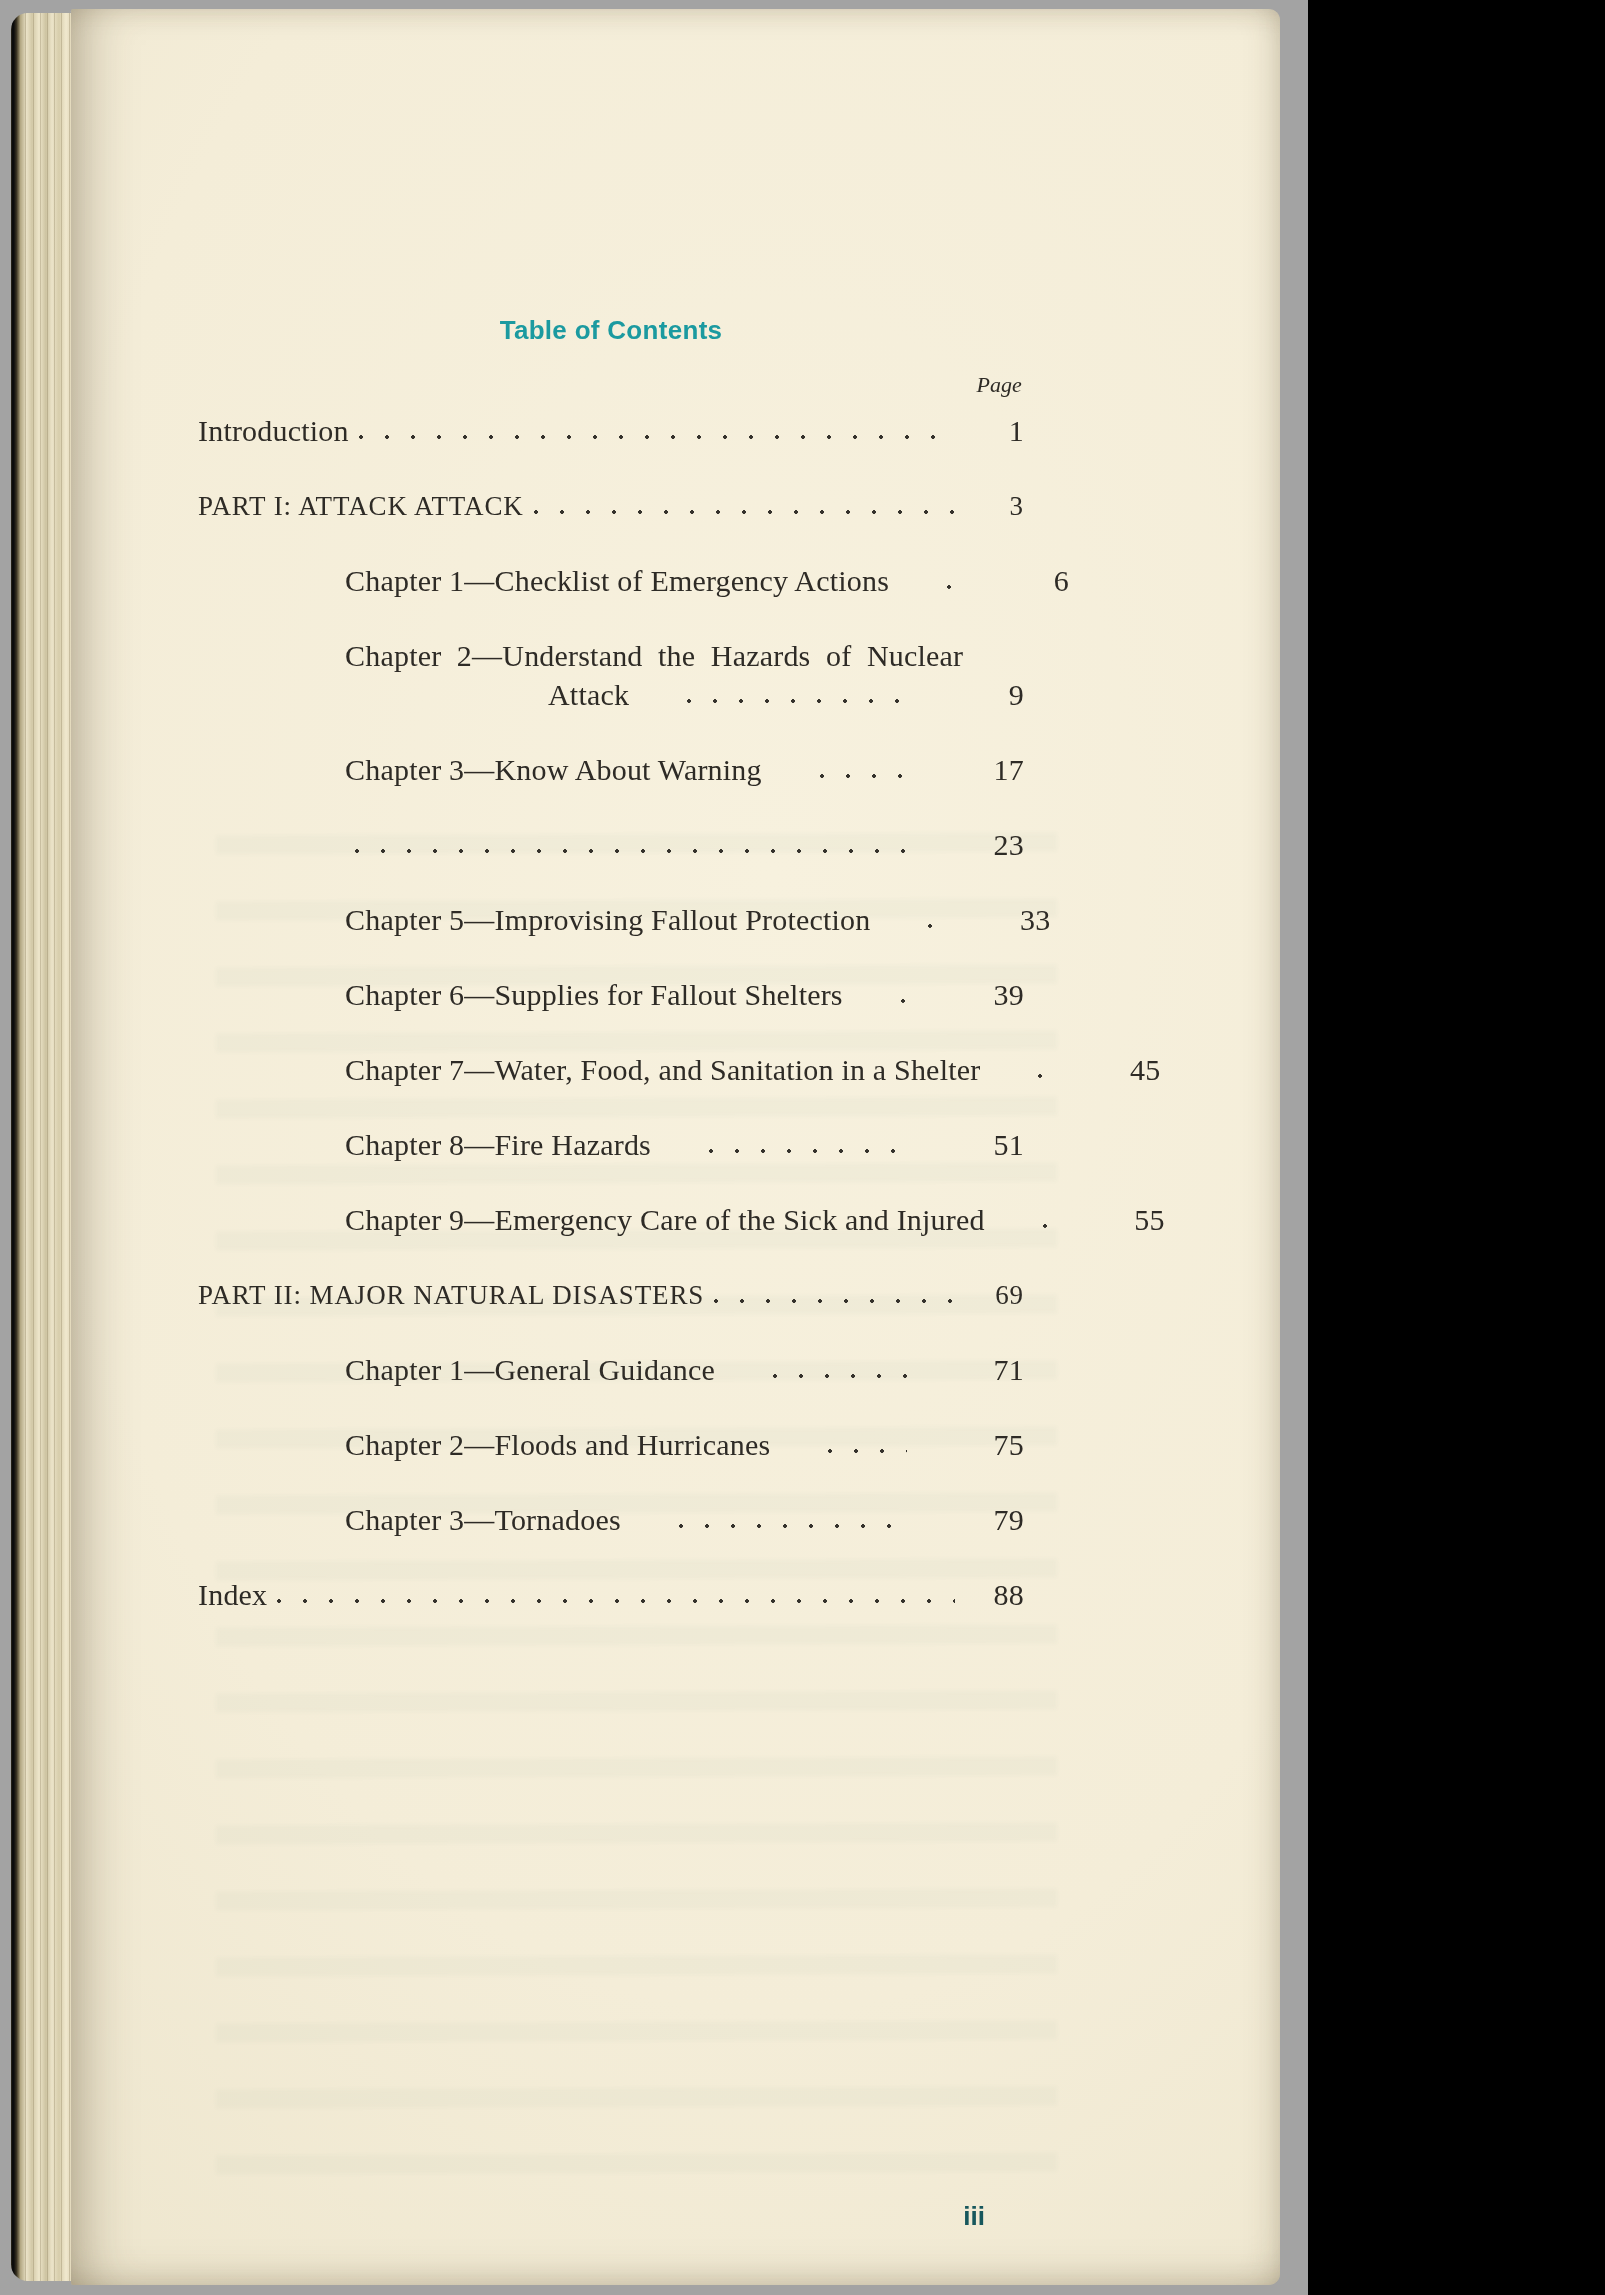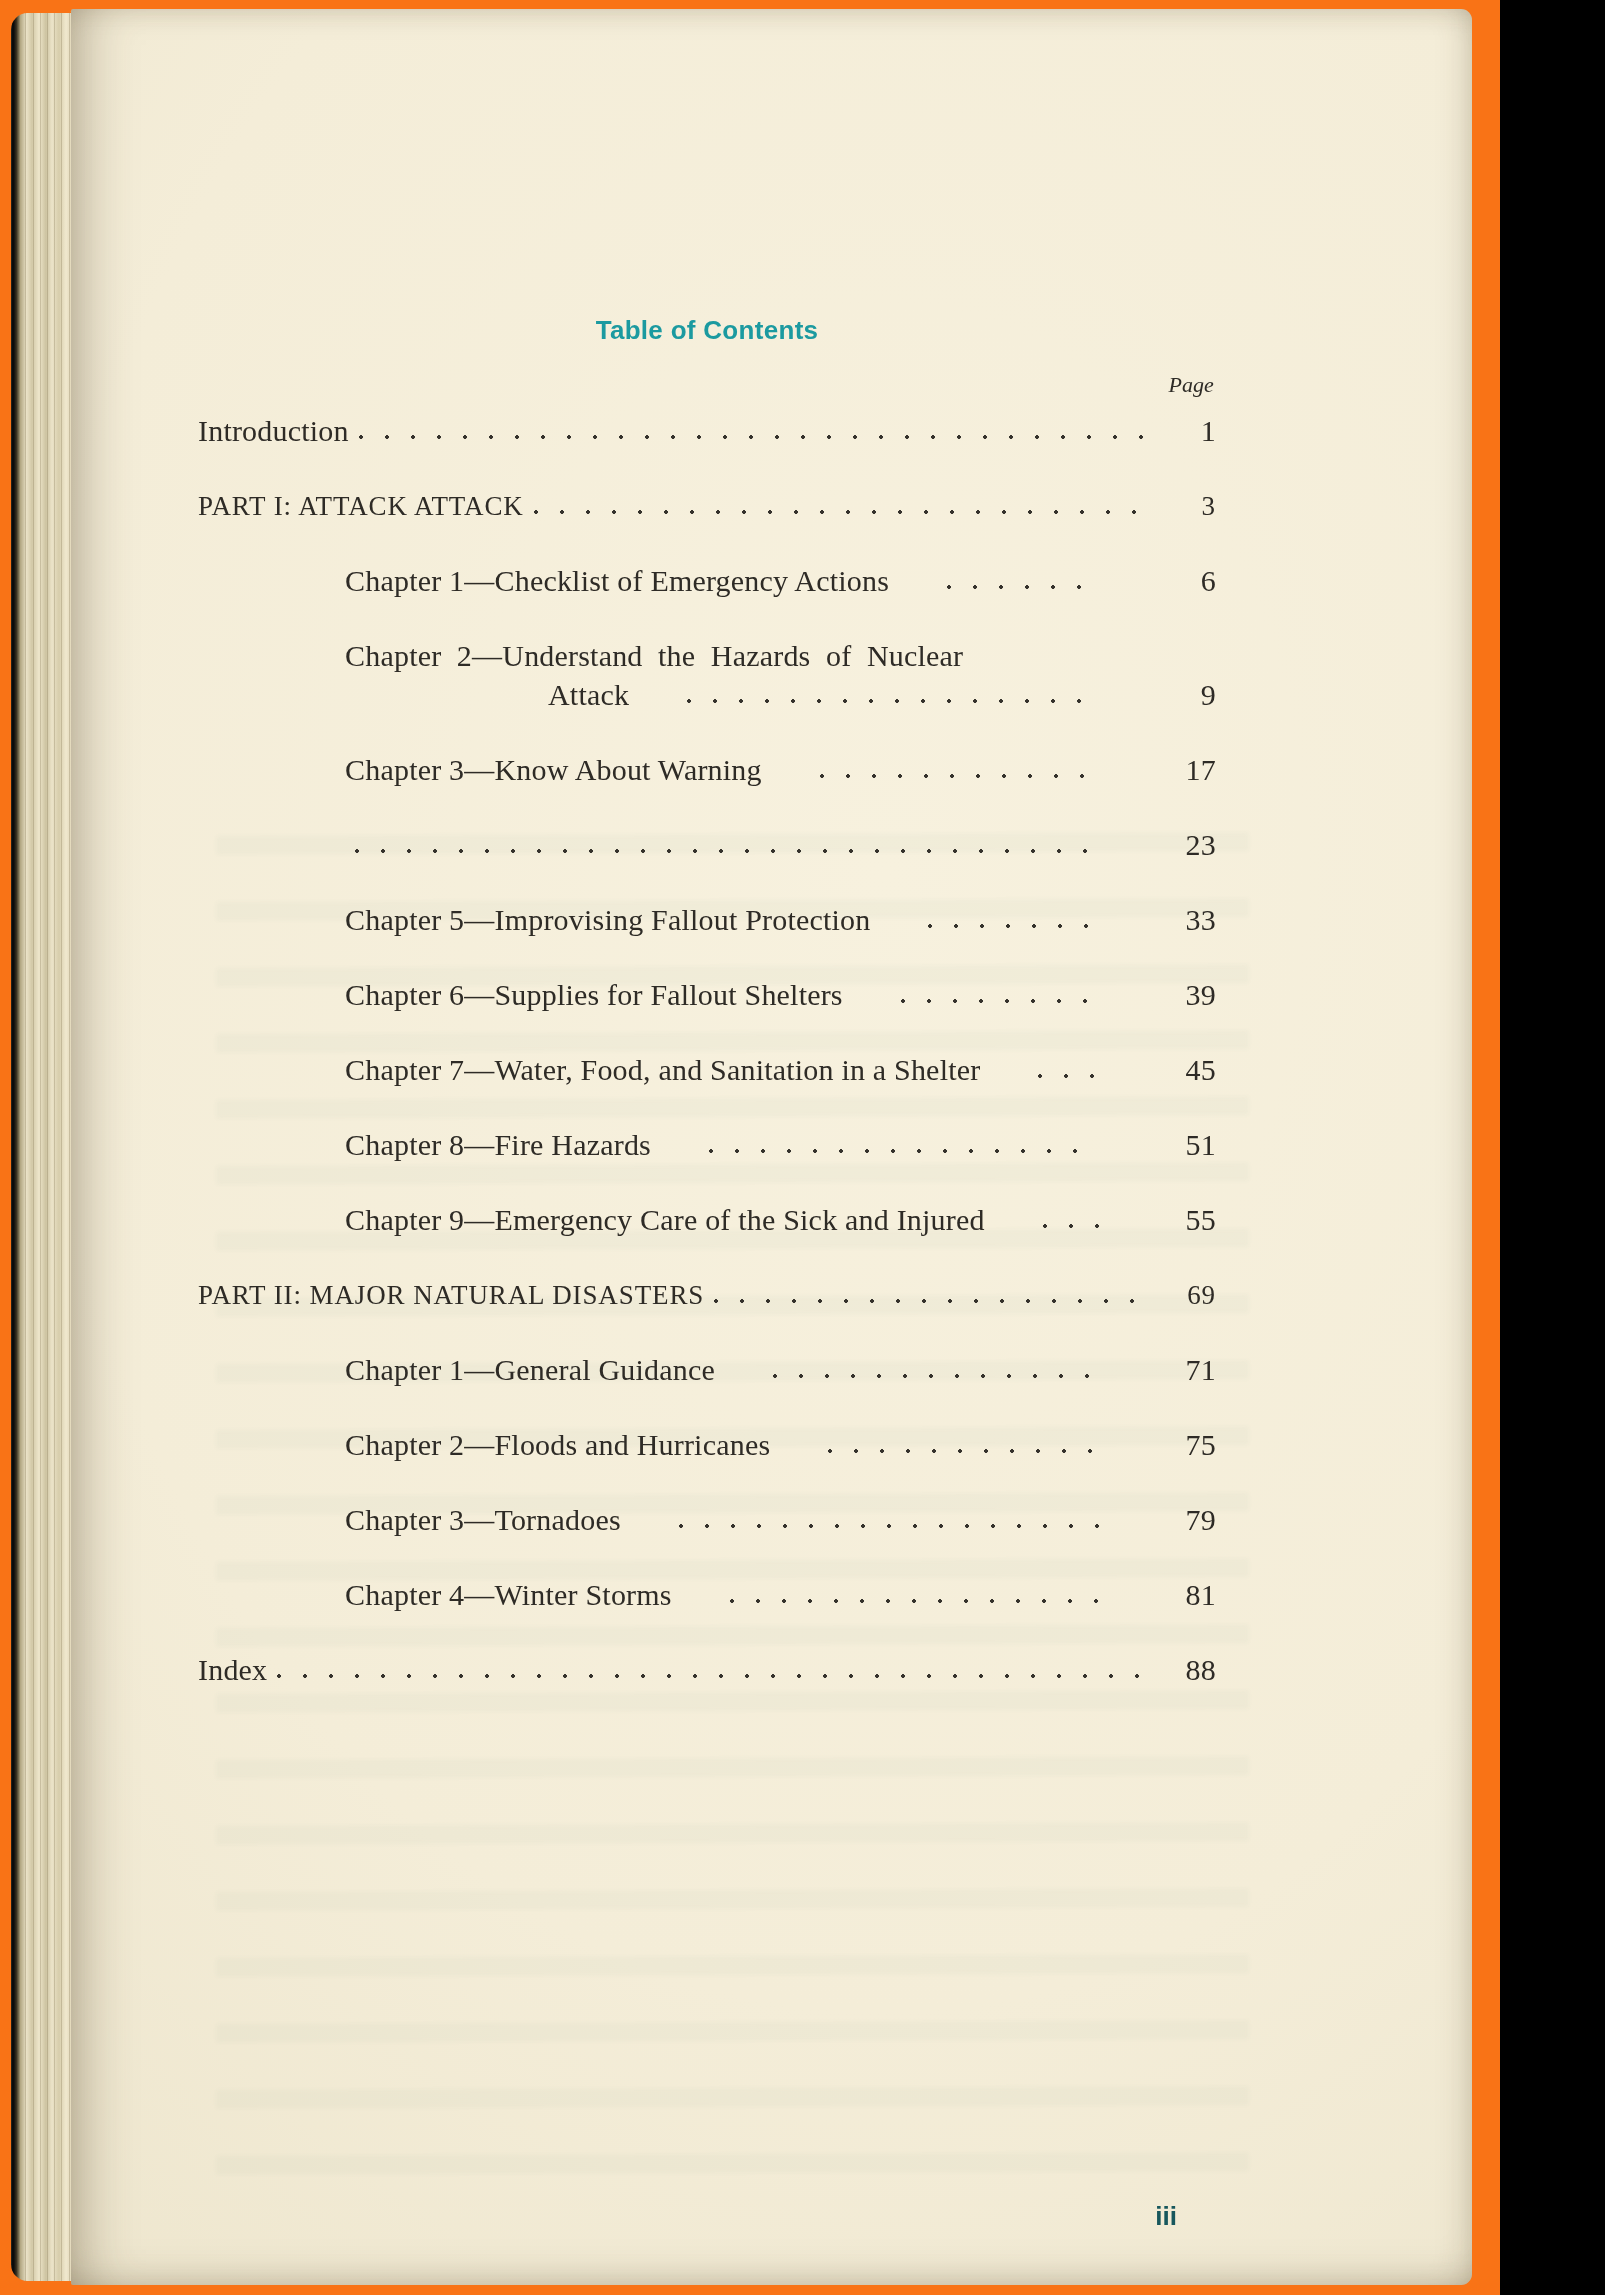--- a/index.html
+++ b/index.html
@@ -1,22 +1,22 @@
 <!DOCTYPE html>
 <html style="font-size:9px"><head>
 <meta charset="utf-8">
 <style>
   * { box-sizing: border-box; }
   html, body { margin: 0; padding: 0; background: #000; }
 
   .scan {
     position: relative;
-    width: 1500px;
+    width: 1308px;
     height: 2295px;
-    background: #f97316;
+    background: #a3a3a3;
     overflow: hidden;
     font-family: "Liberation Serif", serif;
   }
 
   
   .book-edge {
     position: absolute;
     left: 11px; top: 13.4px; bottom: 14.5px;
     width: 61px;
     border-radius: 16.7px 0 0 16.7px;
@@ -230,25 +230,20 @@
           <div class="row chapter">
     <span class="label">Chapter 2—Floods and Hurricanes</span>
     <span class="leader"></span>
     <span class="pagenum">75</span>
   </div>
           <div class="row chapter">
     <span class="label">Chapter 3—Tornadoes</span>
     <span class="leader"></span>
     <span class="pagenum">79</span>
   </div>
-          <div class="row chapter">
-    <span class="label">Chapter 4—Winter Storms</span>
-    <span class="leader"></span>
-    <span class="pagenum">81</span>
-  </div>
           <div class="row top space-before">
     <span class="label">Index</span>
     <span class="leader"></span>
     <span class="pagenum">88</span>
   </div>
         </div>
     </div>
 
     <div class="folio" style="color: rgb(23, 87, 92);">iii</div>
   </div>

